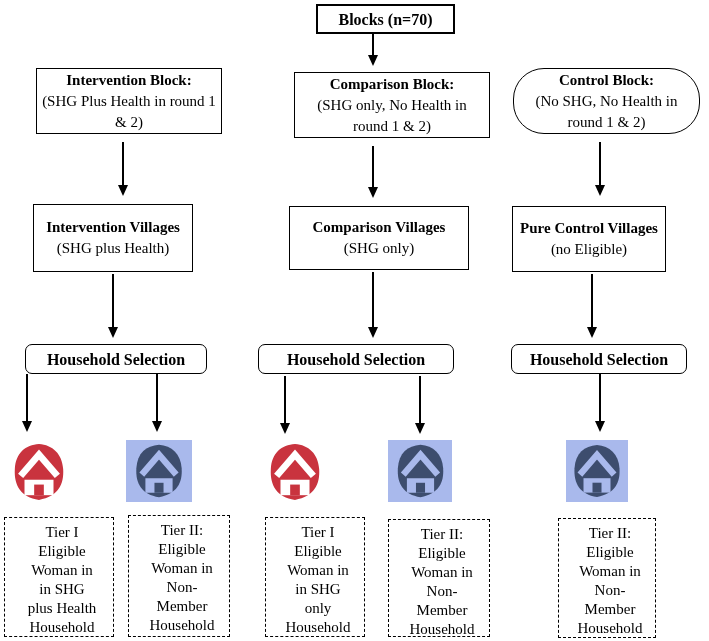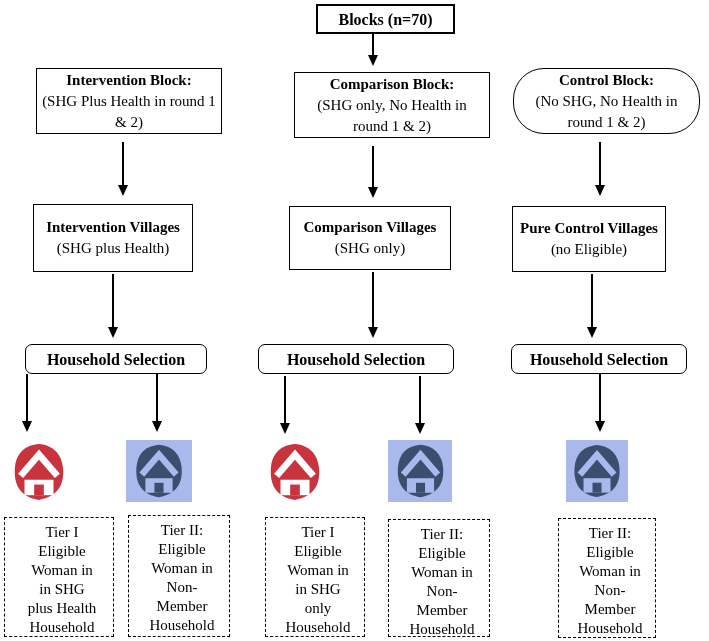--- a/index.html
+++ b/index.html
@@ -65,21 +65,21 @@
     <span>(No SHG, No Health in round 1 &amp; 2)</span>
   </div>
 
   <div class="arrow" style="left:122px;top:142px;height:44px;"></div>
   <div class="arrow" style="left:372px;top:146px;height:42px;"></div>
   <div class="arrow" style="left:599px;top:142px;height:44px;"></div>
 
   <div class="box" style="left:33px;top:204px;width:160px;height:68px;">
     <div><span class="ttl-inline">Intervention Villages</span><span> (SHG plus Health)</span></div>
   </div>
-  <div class="box" style="left:289px;top:206px;width:162px;height:64px;">
+  <div class="box" style="left:289px;top:206px;width:180px;height:64px;">
     <div><span class="ttl-inline">Comparison Villages</span><span> (SHG only)</span></div>
   </div>
   <div class="box" style="left:512px;top:206px;width:154px;height:66px;">
     <div><span class="ttl-inline">Pure Control Villages</span><span> (no Eligible)</span></div>
   </div>
 
   <div class="arrow" style="left:112px;top:274px;height:54px;"></div>
   <div class="arrow" style="left:372px;top:272px;height:56px;"></div>
   <div class="arrow" style="left:591px;top:274px;height:54px;"></div>
 

